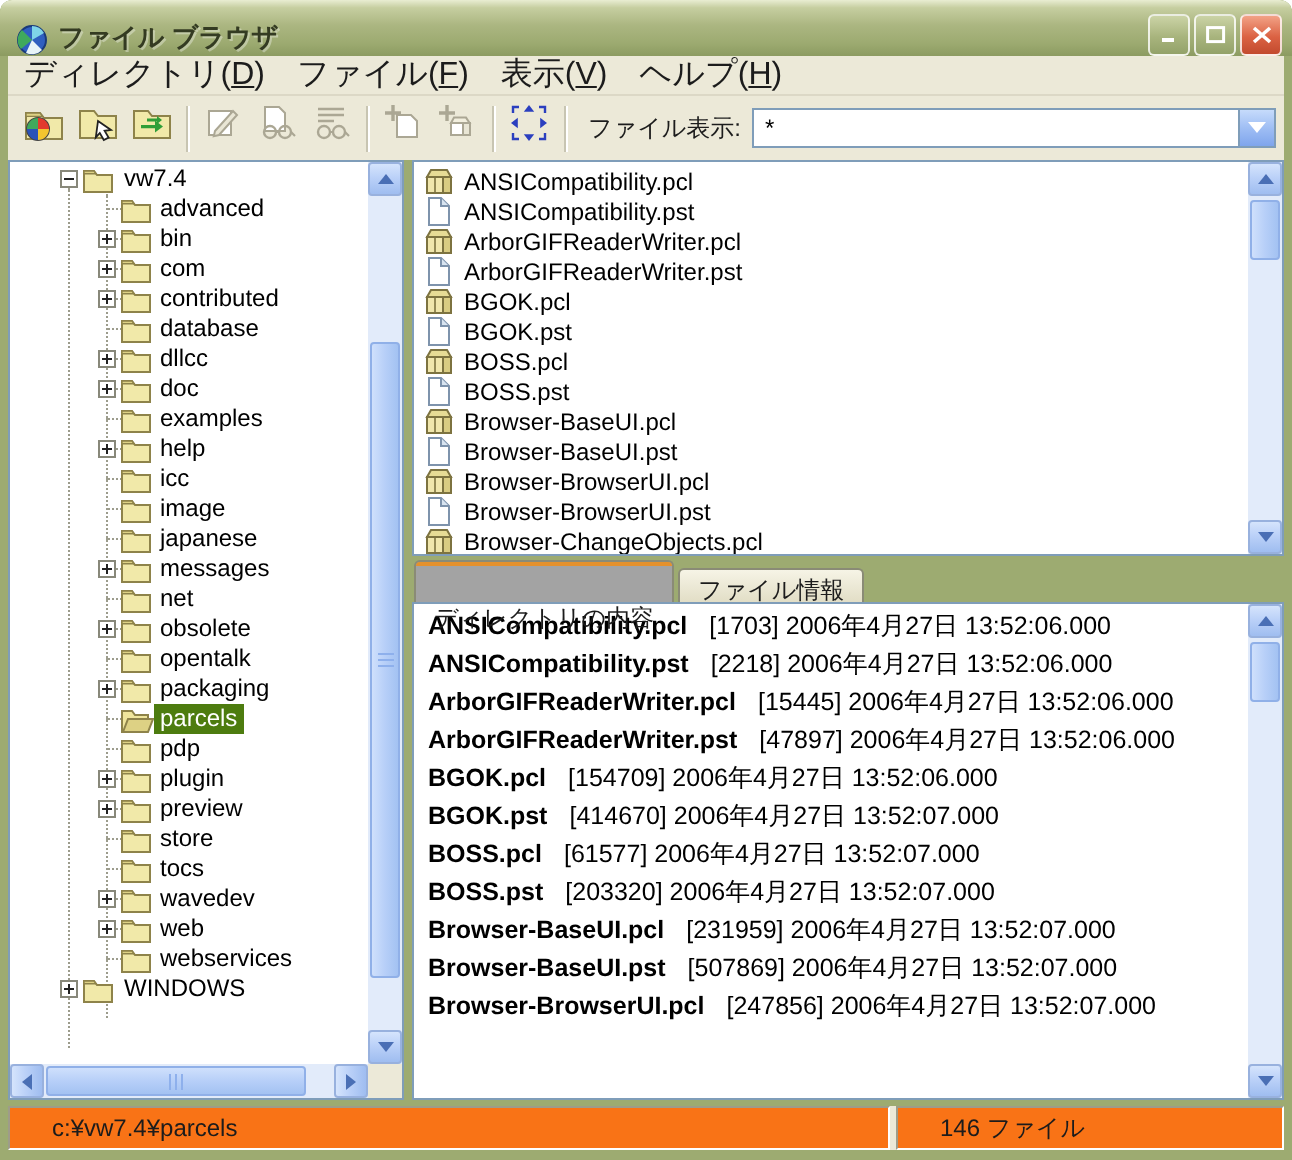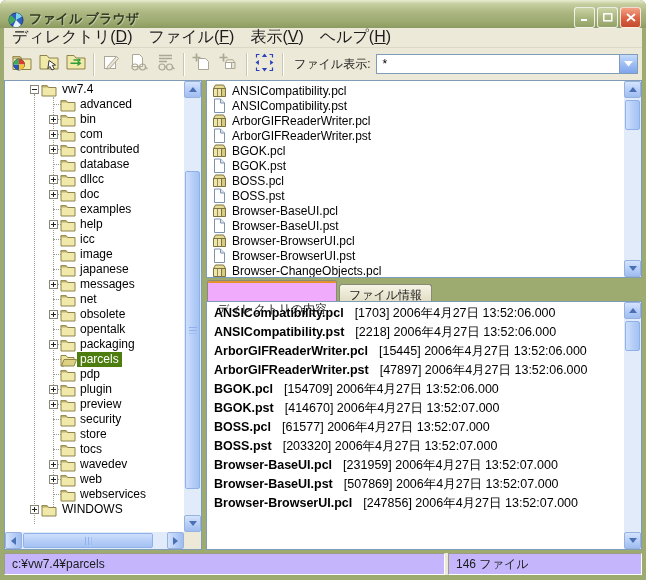--- a/index.html
+++ b/index.html
@@ -49,21 +49,21 @@
   .tr-label.selected{background:#4d7c0f;color:#fff}
   .vline{position:absolute;width:0;border-left:1px dotted #9C9C8C;z-index:0}
   
   .file-rows{position:absolute;left:2px;top:2px;right:17px;bottom:0;overflow:hidden}
   .file-row{height:15px;display:flex;align-items:center;font-size:12px;color:#000;white-space:nowrap}
   .file-row .fi{width:16px;height:15px;margin:0 5px 0 2px;display:flex;align-items:center;justify-content:center}
   
   .tabbar{position:absolute;left:207px;top:281px;height:20px;display:flex;align-items:flex-end;z-index:3}
   .tab{font-size:12px;color:#1C1C1C;background:linear-gradient(180deg,#F6F4E6,#E2DEC6);border:1px solid #8A8B76;border-bottom:none;
     border-radius:3px 3px 0 0;height:17px;box-sizing:border-box;padding:2px 9px 0;margin-right:2px;position:relative}
-  .tab.active{background:#f0abfc;height:20px;padding-top:20px}
+  .tab.active{background:#a3a3a3;height:20px;padding-top:20px}
   .tab.active::before{content:"";position:absolute;top:0;left:0;right:0;height:2px;background:#E5912C;border-radius:3px 3px 0 0}
   
   .entries{position:absolute;left:0;top:0;right:17px;bottom:0;overflow:hidden;padding:2px 2px 0 7px;font-size:12.5px;line-height:19px;color:#000}
   .entry b{font-weight:bold}
   .entry-meta{margin-left:11px}
   
   .sb{position:absolute;background:#E2EBFA}
   .sb-v{width:17px;top:0;right:0}
   .tree-panel .sb-v{bottom:17px}
   .file-panel .sb-v,.details-panel .sb-v{bottom:0}
@@ -73,22 +73,22 @@
   .sb-h .sb-btn{background:linear-gradient(90deg,#D5E4FC 0%,#BBD1F8 45%,#9FBDF0 100%)}
   .sb-thumb{position:absolute;left:1px;right:1px;background:linear-gradient(90deg,#CFE0FC 0%,#B7CFF8 50%,#A3C2F2 100%);
     border:1px solid #90B0E8;border-radius:2px;box-sizing:border-box}
   .sb-h .sb-thumb{top:1px;bottom:1px;left:auto;right:auto;background:linear-gradient(180deg,#CFE0FC 0%,#B7CFF8 50%,#A3C2F2 100%)}
   .sb-grip{position:absolute;left:50%;top:50%;transform:translate(-50%,-50%);width:8px;height:7px;
     background:repeating-linear-gradient(180deg,#8EB0EC 0 1px,transparent 1px 3px)}
   .sb-h .sb-grip{width:7px;height:8px;background:repeating-linear-gradient(90deg,#8EB0EC 0 1px,transparent 1px 3px)}
   .sb-corner{position:absolute;right:0;bottom:0;width:17px;height:17px;background:#ECE9D8}
   
   .statusbar{position:absolute;left:4px;right:4px;top:553px;height:22px;background:#ECE9D8;display:flex}
-  .status-box{border:1px solid;border-color:#9E9C89 #FFFFFF #FFFFFF #9E9C89;background:#c4b5fd;font-size:12px;color:#1C1C1C;
-    line-height:20px;padding:0 7px;box-sizing:border-box;white-space:nowrap;overflow:hidden}
+  .status-box{border:1px solid;border-color:#9E9C89 #FFFFFF #FFFFFF #9E9C89;background:#f97316;font-size:12px;color:#1C1C1C;
+    line-height:20px;padding:0 21px;box-sizing:border-box;white-space:nowrap;overflow:hidden}
   .status-path{width:441px;margin-right:3px}
   .status-count{flex:1}
 </style>
 </head>
 <body>
 
 <div class="window">
 
   <div class="titlebar">
     <span class="app-icon">
@@ -403,28 +403,20 @@
               <path d="M1 2.5h5l1 1.4H1z" fill="#DED285" stroke="#8E834A" stroke-width=".7"></path>
             </svg></span>
           <span class="tr-label l1">preview</span>
         </div>
         <div class="tree-row">
           <span class="tr-stub"></span>
           <span class="tr-icon l1"><svg width="16" height="14" viewBox="0 0 16 14">
               <path d="M1 2.5h5l1.5 2H15V13H1z" fill="#F1E9A9" stroke="#8E834A"></path>
               <path d="M1 2.5h5l1 1.4H1z" fill="#DED285" stroke="#8E834A" stroke-width=".7"></path>
             </svg></span>
-          <span class="tr-label l1">security</span>
-        </div>
-        <div class="tree-row">
-          <span class="tr-stub"></span>
-          <span class="tr-icon l1"><svg width="16" height="14" viewBox="0 0 16 14">
-              <path d="M1 2.5h5l1.5 2H15V13H1z" fill="#F1E9A9" stroke="#8E834A"></path>
-              <path d="M1 2.5h5l1 1.4H1z" fill="#DED285" stroke="#8E834A" stroke-width=".7"></path>
-            </svg></span>
           <span class="tr-label l1">store</span>
         </div>
         <div class="tree-row">
           <span class="tr-stub"></span>
           <span class="tr-icon l1"><svg width="16" height="14" viewBox="0 0 16 14">
               <path d="M1 2.5h5l1.5 2H15V13H1z" fill="#F1E9A9" stroke="#8E834A"></path>
               <path d="M1 2.5h5l1 1.4H1z" fill="#DED285" stroke="#8E834A" stroke-width=".7"></path>
             </svg></span>
           <span class="tr-label l1">tocs</span>
         </div>

